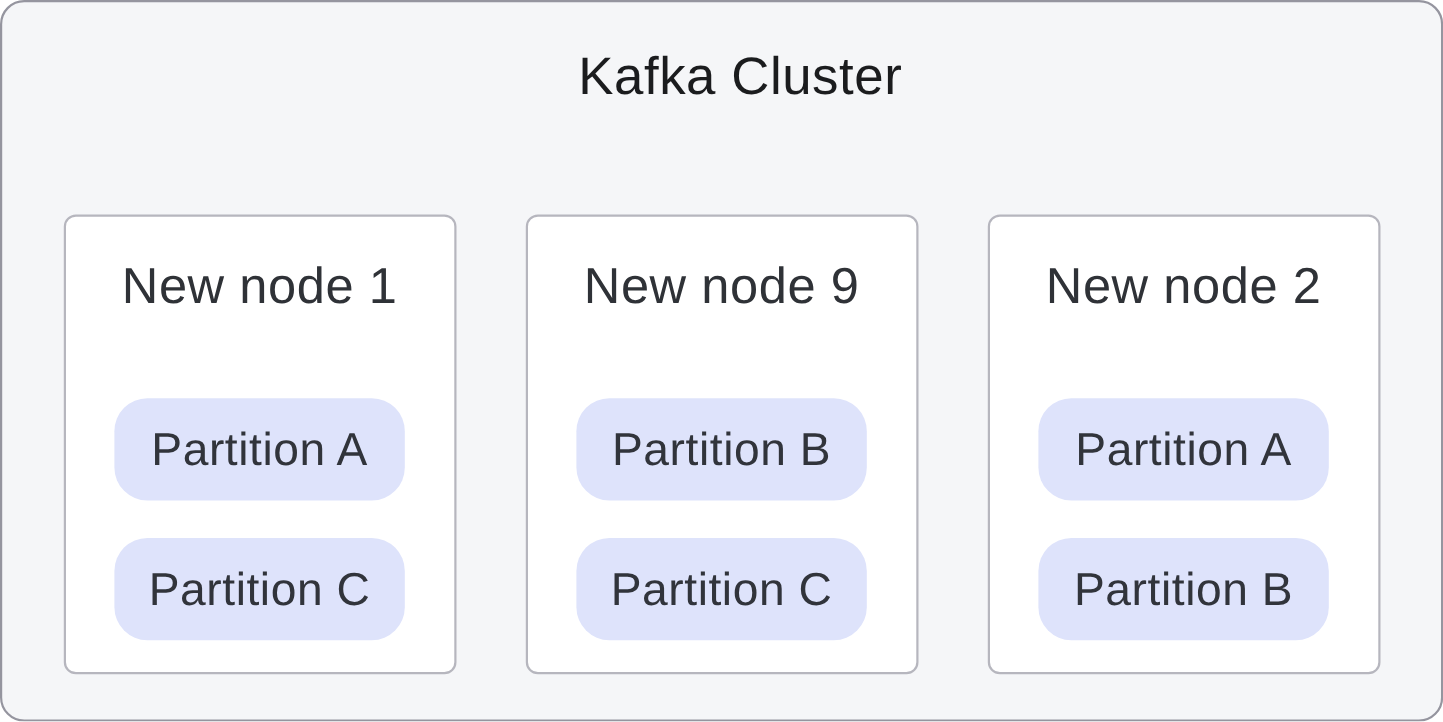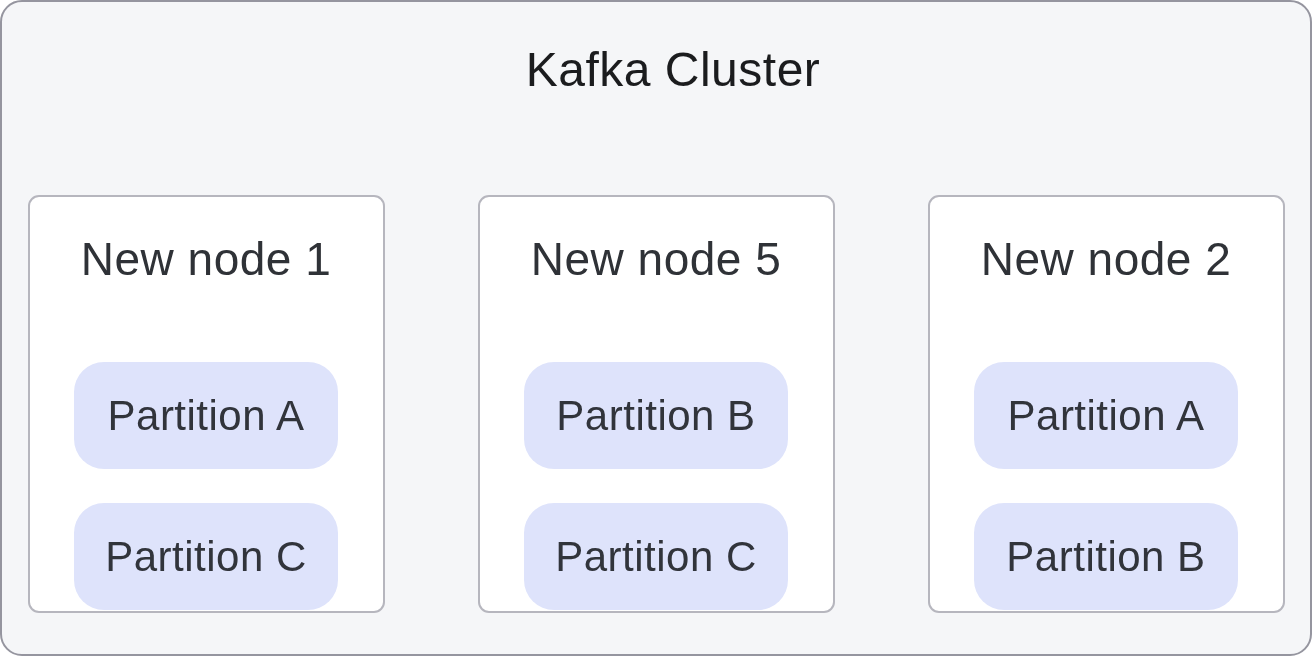--- a/index.html
+++ b/index.html
@@ -33,21 +33,21 @@
     font-size: 48px;
     line-height: 1.15;
     font-weight: 400;
     color: var(--title-text);
     letter-spacing: 0.5px;
     padding-left: 34px;
   }
   .nodes-row {
     display: flex;
     justify-content: center;
-    gap: 93px;
+    gap: 63px;
     margin-top: 98px;
   }
   .node {
     width: 357px;
     height: 418px;
     background: var(--node-background);
     border: 2px solid var(--node-border);
     border-radius: 11px;
     display: flex;
     flex-direction: column;
@@ -63,21 +63,21 @@
   }
   .pills {
     margin-top: 76px;
     display: flex;
     flex-direction: column;
     align-items: center;
     gap: 34px;
   }
   .pill {
     width: 264px;
-    height: 107px;
+    height: 93px;
     background: var(--partition-background);
     border-radius: 30px;
     display: flex;
     align-items: center;
     justify-content: center;
     font-size: 42px;
     font-weight: 400;
     color: var(--partition-text);
     letter-spacing: 0.5px;
   }
@@ -89,21 +89,21 @@
   <div class="cluster-title">Kafka Cluster</div>
   <div class="nodes-row" id="nodes-row">
       <div class="node">
     <div class="node-title">New node 1</div>
     <div class="pills">
           <div class="pill">Partition A</div>
           <div class="pill">Partition C</div>
         </div>
   </div>
       <div class="node">
-    <div class="node-title">New node 5</div>
+    <div class="node-title">New node 9</div>
     <div class="pills">
           <div class="pill">Partition B</div>
           <div class="pill">Partition C</div>
         </div>
   </div>
       <div class="node">
     <div class="node-title">New node 2</div>
     <div class="pills">
           <div class="pill">Partition A</div>
           <div class="pill">Partition B</div>

